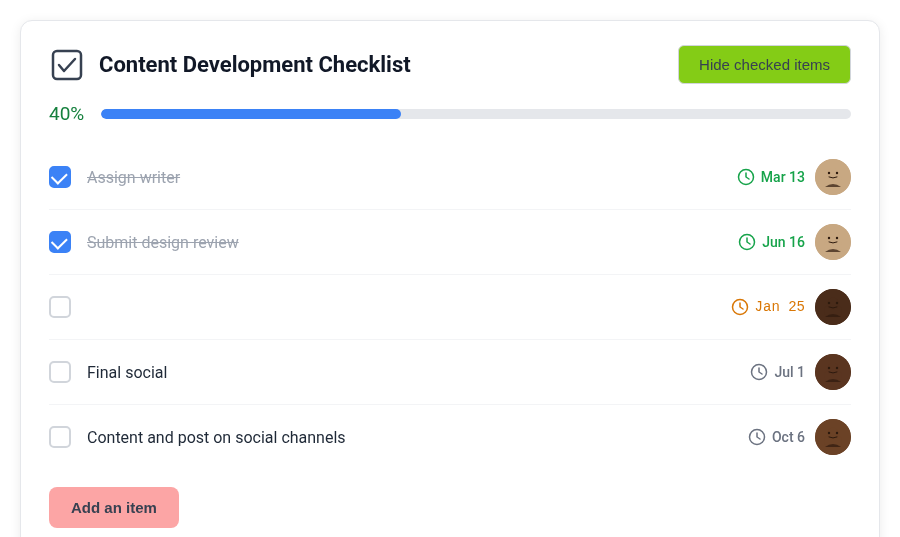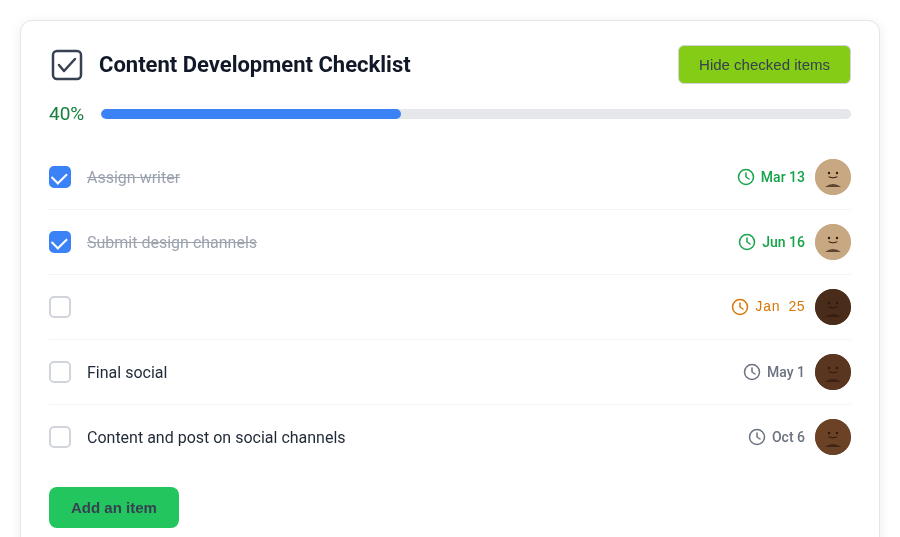--- a/index.html
+++ b/index.html
@@ -166,21 +166,21 @@
       background: #d1d5db;
       display: flex;
       align-items: center;
       justify-content: center;
     }
     .add-item-btn {
       display: inline-flex;
       align-items: center;
       margin-top: 18px;
       padding: 12px 22px;
-      background: #22c55e;
+      background: #fca5a5;
       border: none;
       border-radius: 8px;
       font-size: 15px;
       font-weight: 600;
       color: #374151;
       cursor: pointer;
     }
   </style>
 </head>
 <body>
@@ -232,21 +232,21 @@
         <path d="M10 28 Q18 22 26 28" fill="#2d1a0e" opacity="0.7"></path>
         <circle cx="14" cy="14" r="1.2" fill="#2d1a0e"></circle>
         <circle cx="22" cy="14" r="1.2" fill="#2d1a0e"></circle>
         <path d="M14 18 Q18 20 22 18" stroke="#2d1a0e" stroke-width="1" fill="none" stroke-linecap="round"></path>
       </svg>
     </div>
         </div>
       </div>
       <div class="item-row">
         <div class="checkbox checked"></div>
-        <span class="item-text strikethrough">Submit design channels</span>
+        <span class="item-text strikethrough">Submit design review</span>
         <div class="item-meta">
           <div class="date-badge green">
       <svg class="clock-icon" viewBox="0 0 18 18" fill="none" xmlns="http://www.w3.org/2000/svg">
         <circle cx="9" cy="9" r="7.5" stroke="#16a34a" stroke-width="1.5"></circle>
         <polyline points="9,5 9,9 12,11" stroke="#16a34a" stroke-width="1.5" stroke-linecap="round" stroke-linejoin="round"></polyline>
       </svg>
       <span>Jun 16</span>
     </div>
           <div class="avatar" style="background: rgb(200, 168, 130);">
       <svg viewBox="0 0 36 36" fill="none" xmlns="http://www.w3.org/2000/svg" width="36" height="36">
@@ -288,21 +288,21 @@
       </div>
       <div class="item-row">
         <div class="checkbox"></div>
         <span class="item-text">Final social</span>
         <div class="item-meta">
           <div class="date-badge default">
       <svg class="clock-icon" viewBox="0 0 18 18" fill="none" xmlns="http://www.w3.org/2000/svg">
         <circle cx="9" cy="9" r="7.5" stroke="#6b7280" stroke-width="1.5"></circle>
         <polyline points="9,5 9,9 12,11" stroke="#6b7280" stroke-width="1.5" stroke-linecap="round" stroke-linejoin="round"></polyline>
       </svg>
-      <span>May 1</span>
+      <span>Jul 1</span>
     </div>
           <div class="avatar" style="background: rgb(90, 53, 32);">
       <svg viewBox="0 0 36 36" fill="none" xmlns="http://www.w3.org/2000/svg" width="36" height="36">
         <circle cx="18" cy="18" r="18" fill="#5a3520"></circle>
         <ellipse cx="18" cy="22" rx="9" ry="7" fill="#5a3520"></ellipse>
         <circle cx="18" cy="15" r="6" fill="#5a3520"></circle>
         <ellipse cx="18" cy="14" rx="5" ry="5.5" fill="#5a3520"></ellipse>
         <path d="M10 28 Q18 22 26 28" fill="#2d1a0e" opacity="0.7"></path>
         <circle cx="14" cy="14" r="1.2" fill="#2d1a0e"></circle>
         <circle cx="22" cy="14" r="1.2" fill="#2d1a0e"></circle>

